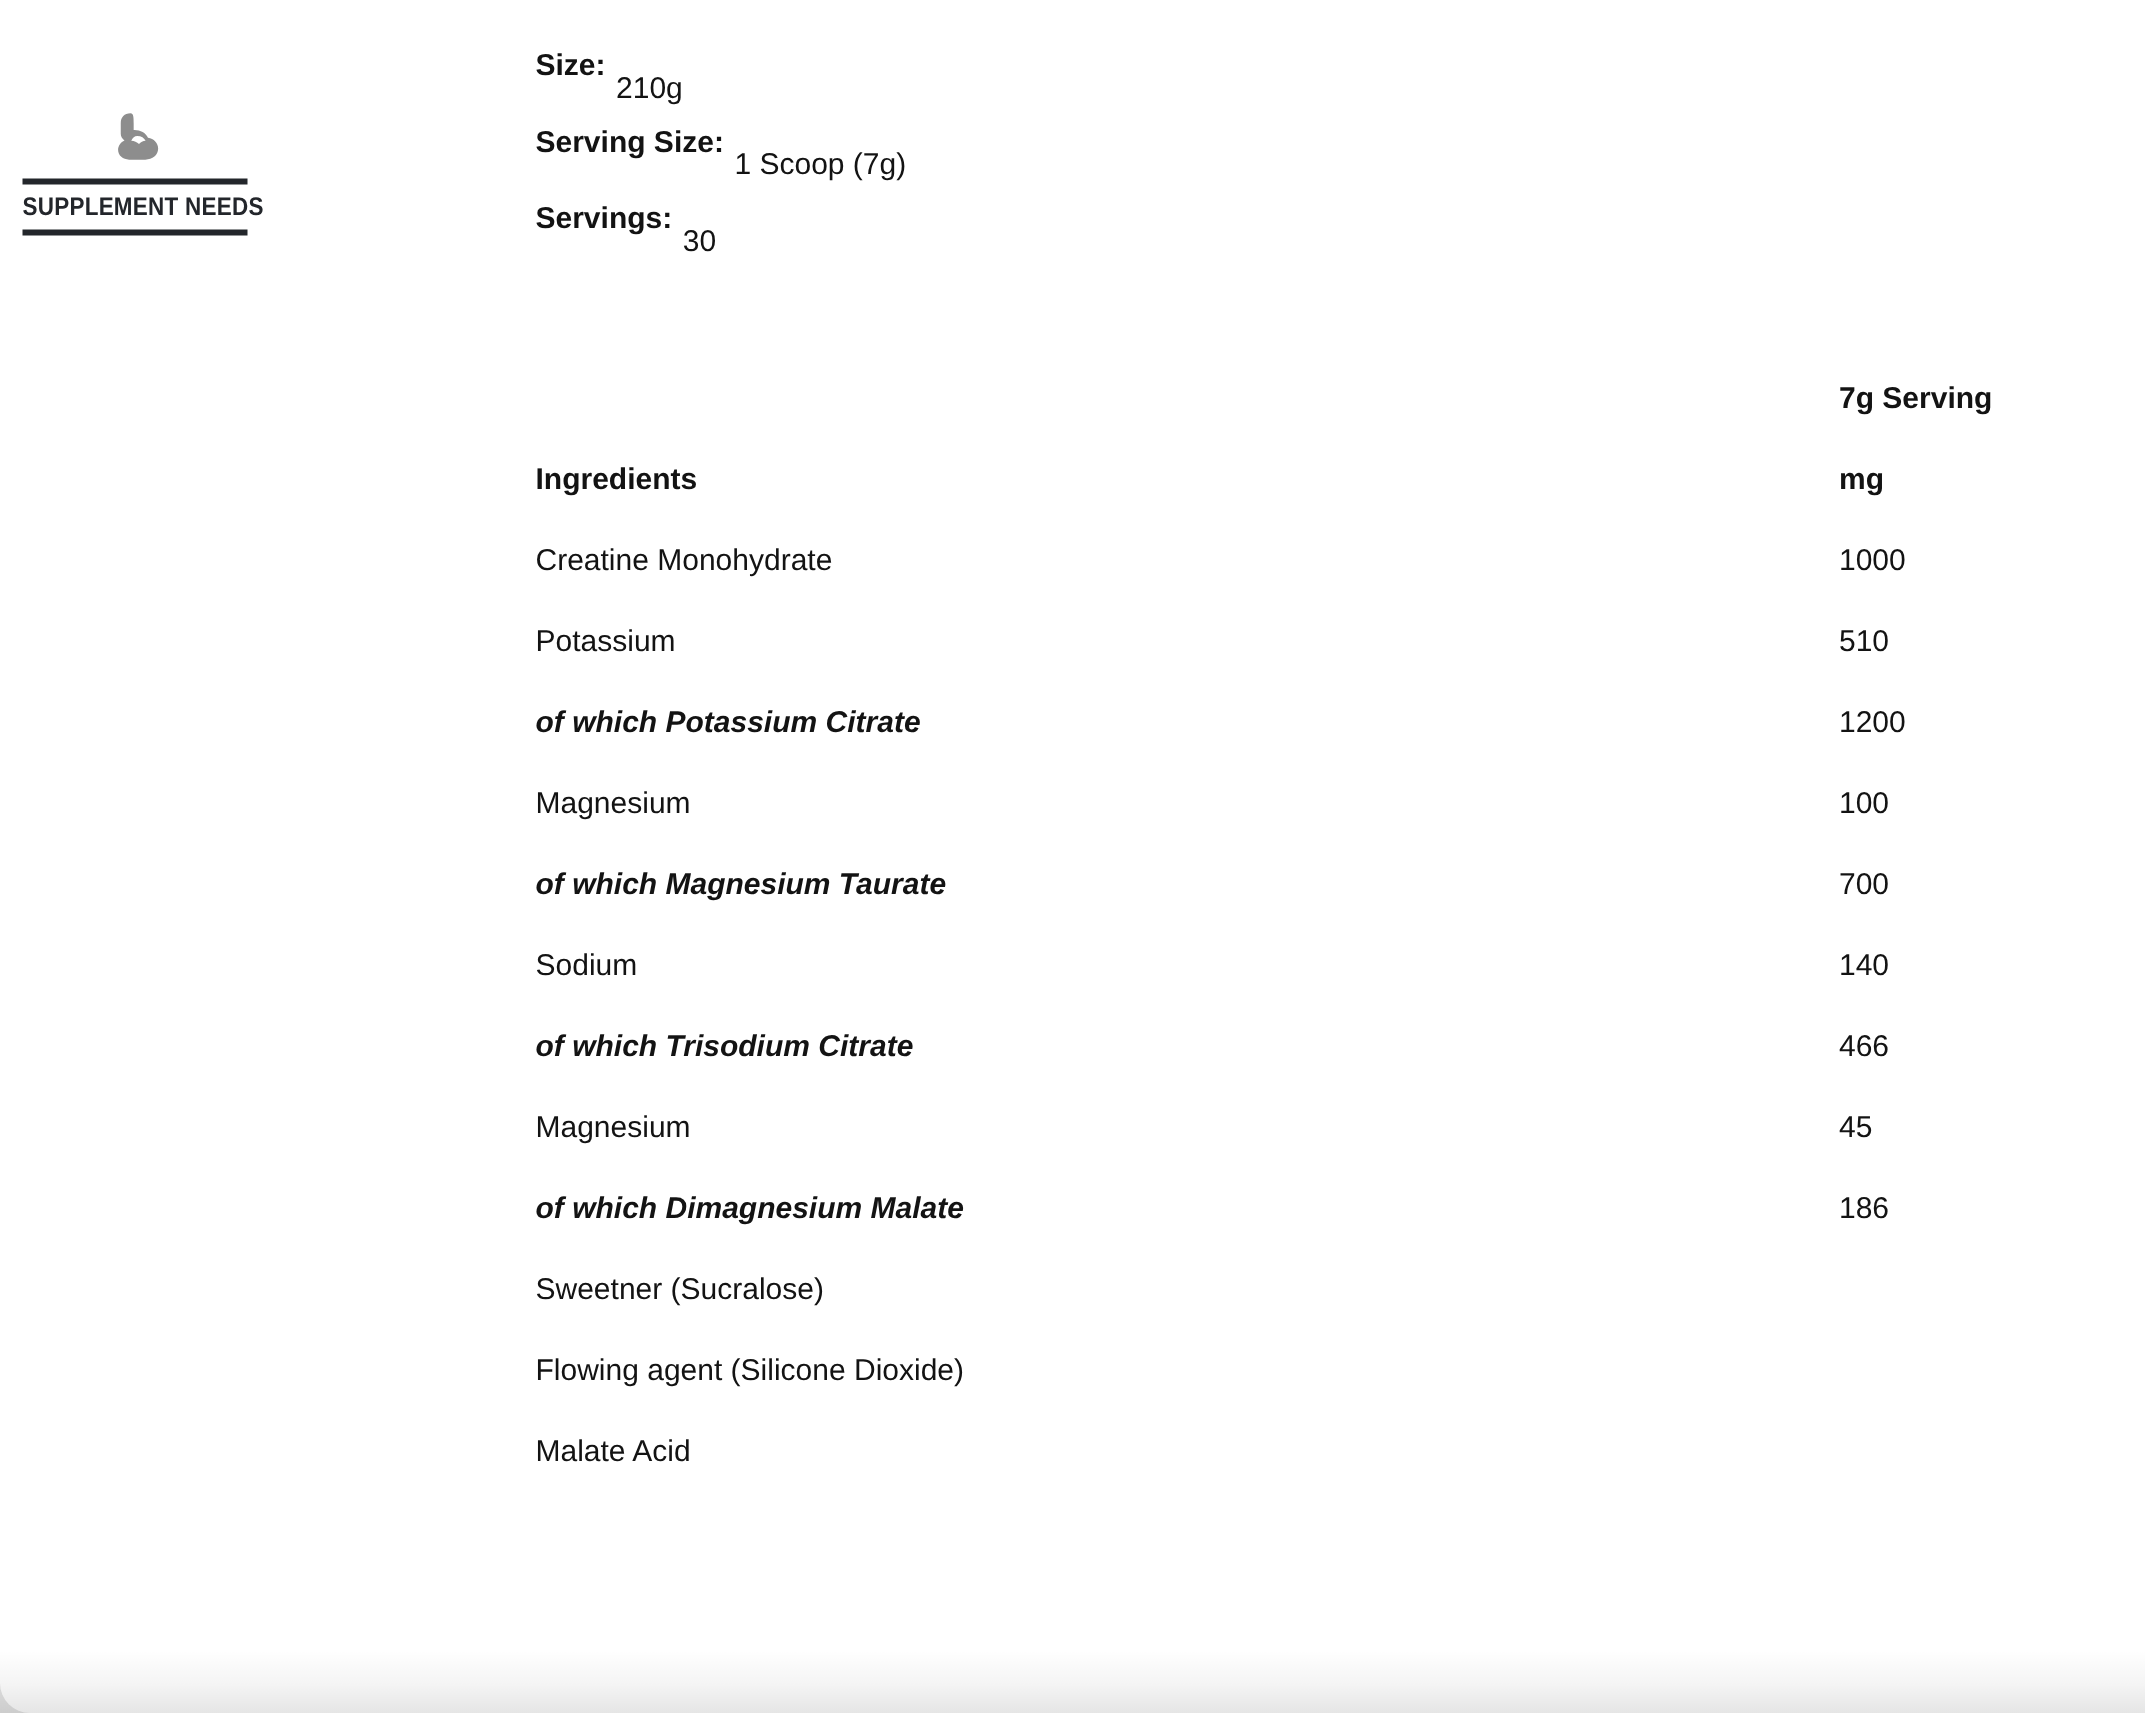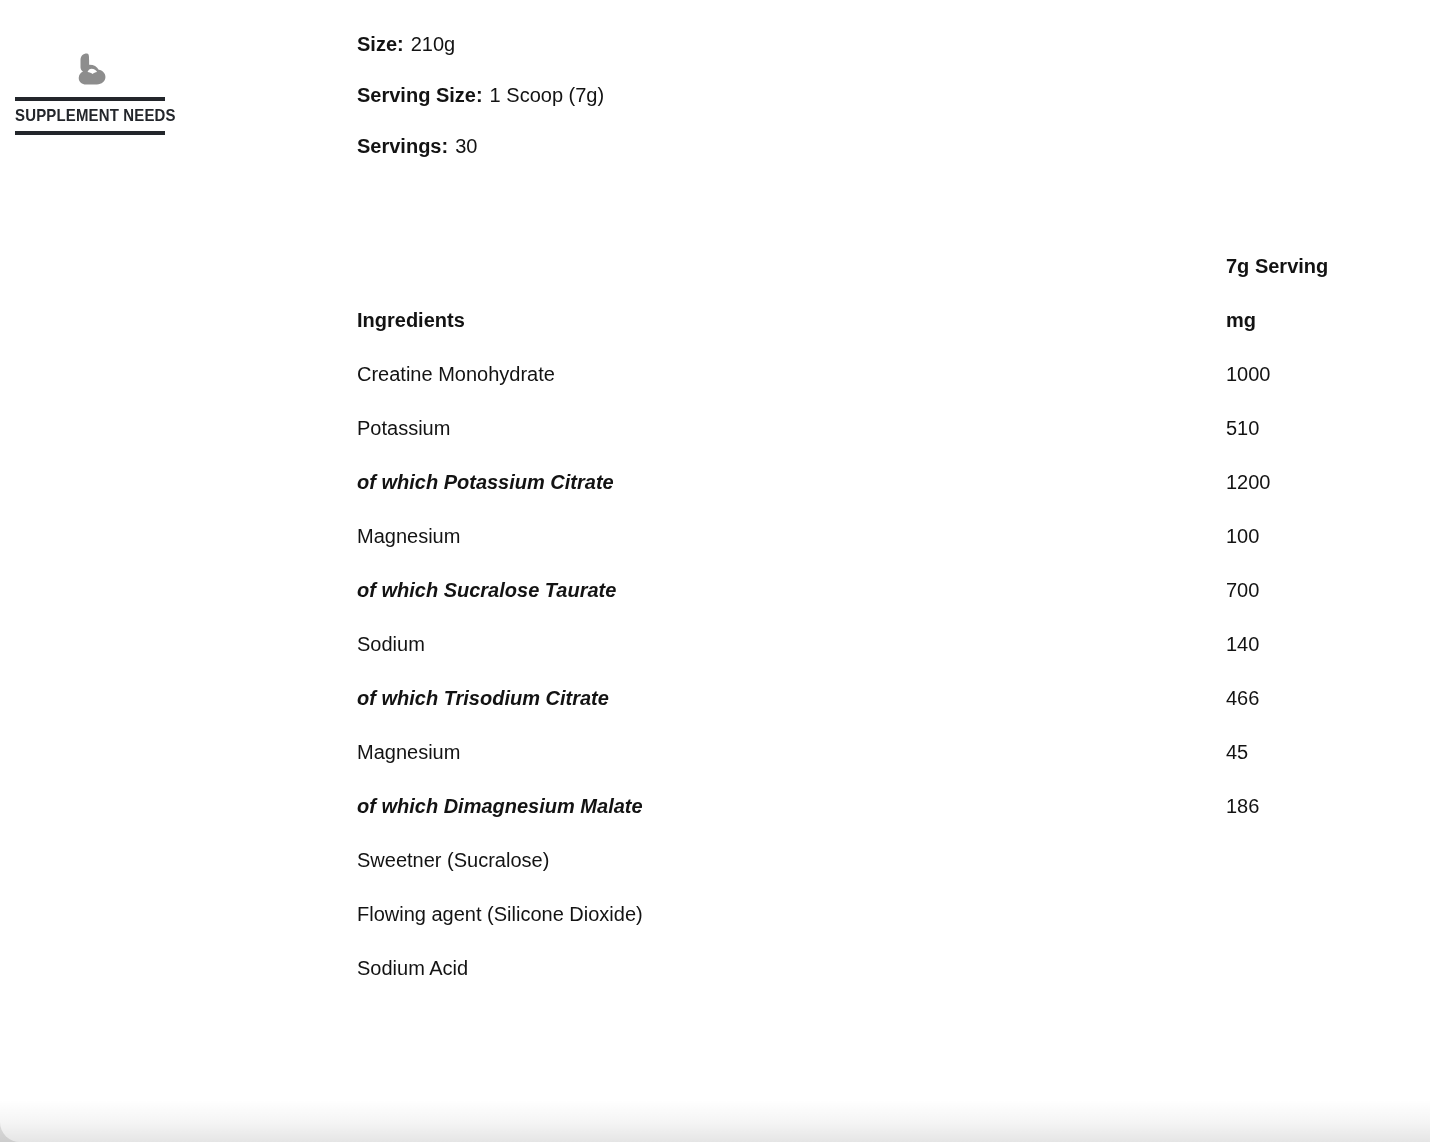--- a/index.html
+++ b/index.html
@@ -9,21 +9,21 @@
     position: relative;
     overflow: hidden;
     font-family: "Liberation Sans", sans-serif;
     color: #131313;
   }
   .page { position: absolute; inset: 0; background: #ffffff; }
 
   
   .logo {
     position: absolute;
-    left: 15px; top: 50px;
+    left: 15px; top: 72px;
     width: 150px;
   }
   .bicep-wrap { width: 150px; display: flex; justify-content: center; margin-bottom: 9px; }
   .bicep-wrap svg { width: 38px; height: 38px; }
   .logo-rule { height: 4px; background: #23262b; width: 150px; }
   .logo-text {
     font-size: 17px;
     font-weight: 700;
     letter-spacing: 0.2px;
     color: #23262b;
@@ -38,21 +38,21 @@
     position: absolute;
     left: 357px; top: 33px;
     width: 1000px;
   }
   .info-line {
     height: 51px;
     display: flex;
     font-size: 20px;
   }
   .b { font-weight: 700; }
-  .info-line .val { margin-left: 7px; }
+  .info-line .val { margin-left: 7px; margin-top: 15px; }
 
   
   .table { margin-top: 53px; text-align: center; }
   .trow {
     height: 54px;
     position: relative;
     display: flex;
     align-items: center;
     font-size: 20px;
   }
@@ -136,21 +136,21 @@
   </div>
           <div class="trow em">
     <span class="name">of which Potassium Citrate</span>
     <span class="amount">1200</span>
   </div>
           <div class="trow">
     <span class="name">Magnesium</span>
     <span class="amount">100</span>
   </div>
           <div class="trow em">
-    <span class="name">of which Sucralose Taurate</span>
+    <span class="name">of which Magnesium Taurate</span>
     <span class="amount">700</span>
   </div>
           <div class="trow">
     <span class="name">Sodium</span>
     <span class="amount">140</span>
   </div>
           <div class="trow em">
     <span class="name">of which Trisodium Citrate</span>
     <span class="amount">466</span>
   </div>
@@ -164,21 +164,21 @@
   </div>
           <div class="trow">
     <span class="name">Sweetner (Sucralose)</span>
     <span class="amount"></span>
   </div>
           <div class="trow">
     <span class="name">Flowing agent (Silicone Dioxide)</span>
     <span class="amount"></span>
   </div>
           <div class="trow">
-    <span class="name">Sodium Acid</span>
+    <span class="name">Malate Acid</span>
     <span class="amount"></span>
   </div>
         </div>
     </div>
 
   </div>
 
   <div class="corner-gray"></div>
   <div class="corner-white"></div>
   <div class="bottom-shade"></div>

